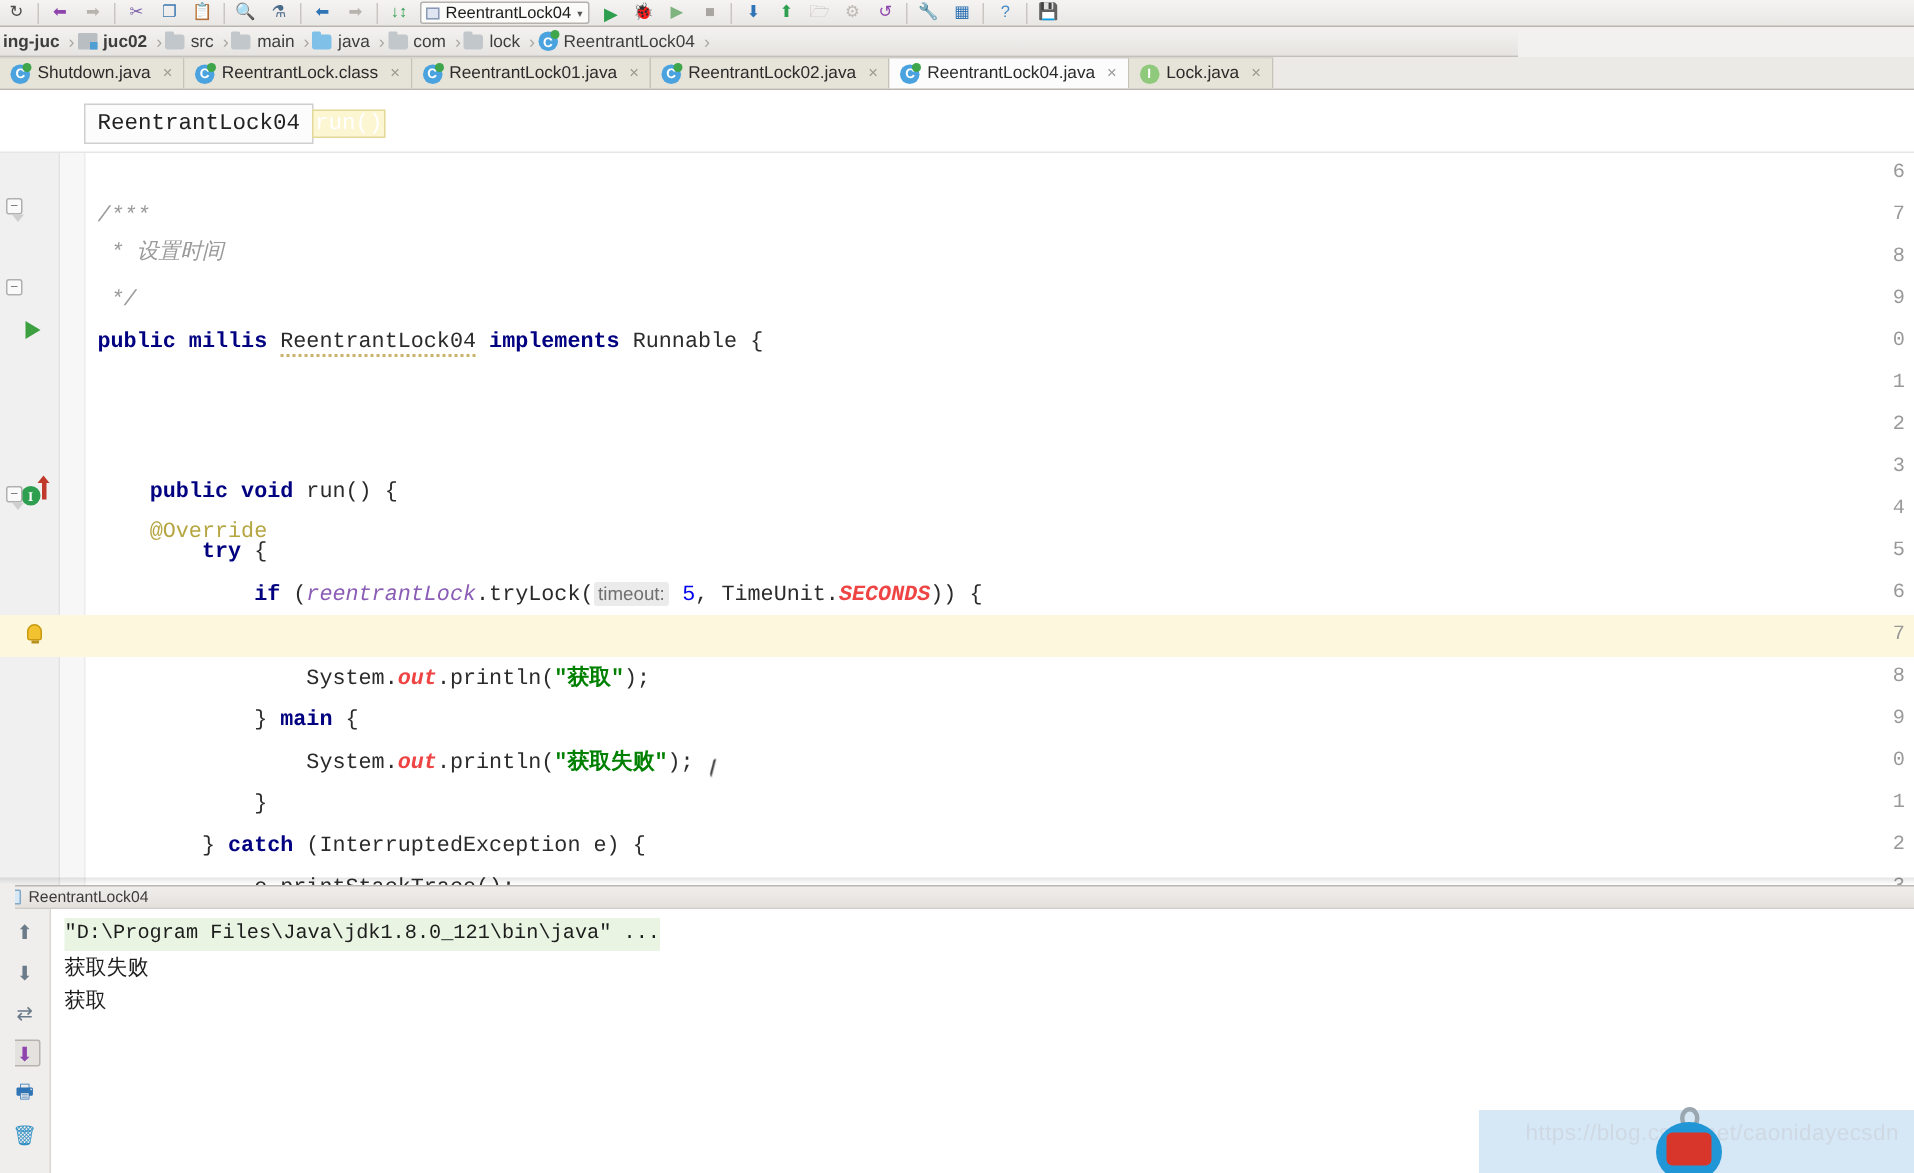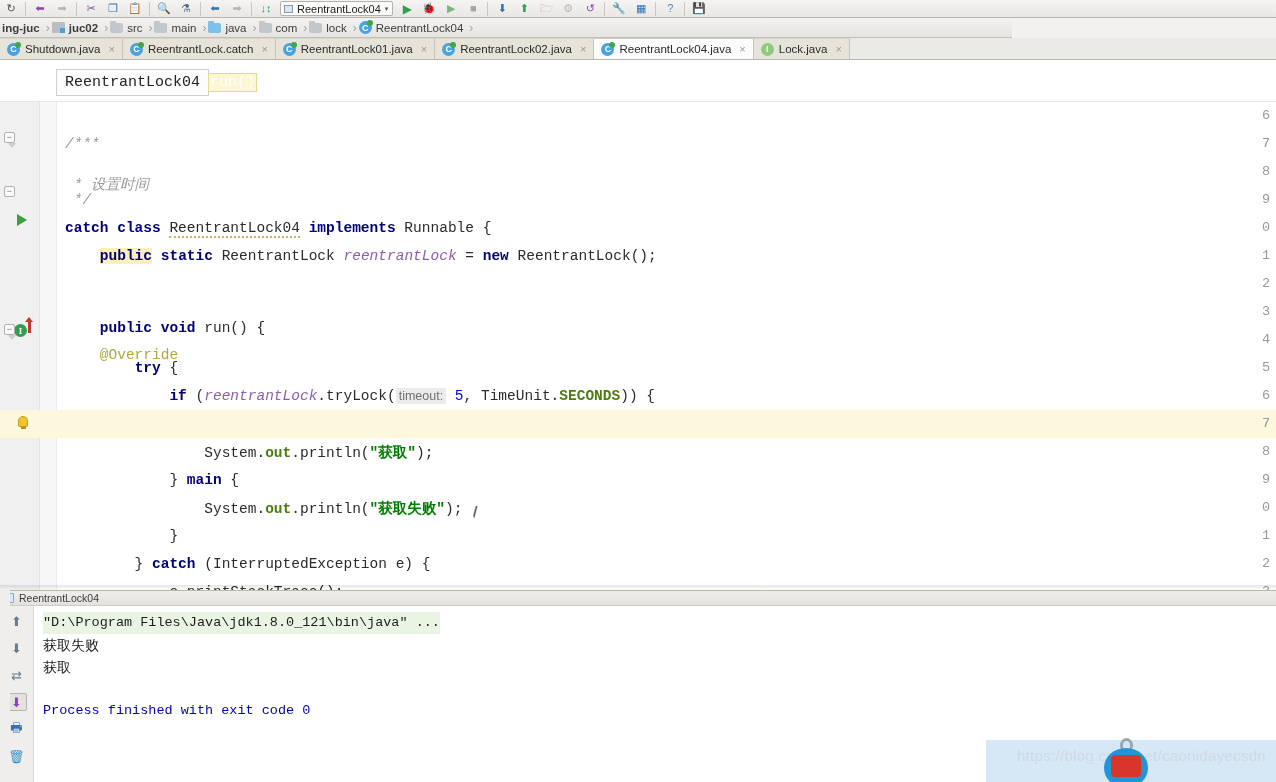--- a/index.html
+++ b/index.html
@@ -110,21 +110,21 @@
   .ln {
     position:absolute; right:6px; font-family:"Liberation Mono", monospace;
     font-size:13.5px; color:#999; line-height:28px;
   }
   .code {
     position:absolute; left:8px; line-height:28px; white-space:pre;
     color:#2b2b2b;
   }
   .kw { color:#000080; font-weight:bold; }
   .fld { color:#8b5cb5; font-style:italic; }
-  .stat { color:#4d7c0f; font-weight:bold; }
+  .stat { color:#ef4444; font-style:italic; font-weight:bold; }
   .str { color:#008000; font-weight:bold; }
   .num { color:#0000ee; }
   .cmt { color:#9a9a9a; font-style:italic; }
   .anno { color:#b5a642; }
   .hint {
     background:#ebebeb; color:#707070; font-size:12.5px;
     padding:1px 3px; border-radius:2px; font-family:"Liberation Sans",sans-serif;
   }
   .hl-ident { background:#fcefb8; }
   .sel { background:#3a6ea5; color:#ffffff; padding:0 1px;}
@@ -323,21 +323,21 @@
   </div>
 
   <div class="tabs">
     <div class="tab">
       <span class="cls-ico">C</span>
       <span>Shutdown.java</span>
       <span class="x">×</span>
     </div>
     <div class="tab">
       <span class="cls-ico">C</span>
-      <span>ReentrantLock.catch</span>
+      <span>ReentrantLock.class</span>
       <span class="x">×</span>
     </div>
     <div class="tab">
       <span class="cls-ico">C</span>
       <span>ReentrantLock01.java</span>
       <span class="x">×</span>
     </div>
     <div class="tab">
       <span class="cls-ico">C</span>
       <span>ReentrantLock02.java</span>
@@ -394,26 +394,25 @@
     <div class="bulb" style="top:314px;"></div>
 
     <div class="fold tip" style="top:30px;">−</div>
     <div class="fold" style="top:84px;">−</div>
     <div class="fold tip" style="top:222px;">−</div>
 
     <div class="codearea">
       <div class="code" style="top:0px;"></div>
 
       <div class="code cmt" style="top:28px;">/***</div>
-      <div class="code cmt" style="top:68px;"> * <span style="font-family:'DejaVu Sans',sans-serif;">设置时间</span></div>
+      <div class="code cmt" style="top:52px;"> * <span style="font-family:'DejaVu Sans',sans-serif;">设置时间</span></div>
       <div class="code cmt" style="top:84px;"> */</div>
 
-      <div class="code" style="top:112px;"><span class="kw">catch class</span> <span class="squiggle">ReentrantLock04</span> <span class="kw">implements</span> Runnable {</div>
-
-      <div class="code" style="top:140px;">    <span class="kw hl-ident">public</span> <span class="kw">static</span> ReentrantLock <span class="fld">reentrantLock</span> = <span class="kw">new</span> ReentrantLock();</div>
+      <div class="code" style="top:112px;"><span class="kw">public millis</span> <span class="squiggle">ReentrantLock04</span> <span class="kw">implements</span> Runnable {</div>
+
 
       <div class="code" style="top:168px;"></div>
 
       <div class="code anno" style="top:192px;margin-top:47px;">    @Override</div>
 
       <div class="code" style="top:212px;">    <span class="kw">public void</span> run() {</div>
 
       <div class="code" style="top:252px;">        <span class="kw">try</span> {</div>
 
       <div class="code" style="top:280px;">            <span class="kw">if</span> (<span class="fld">reentrantLock</span>.tryLock(<span class="hint">timeout:</span> <span class="num">5</span>, TimeUnit.<span class="stat">SECONDS</span>)) {</div>
@@ -449,21 +448,20 @@
       <div class="sideico">⇄</div>
       <div class="sideico boxed" style="color:#8e44ad;">⬇</div>
       <div class="sideico" style="color:#2f74b5;">🖶</div>
       <div class="sideico" style="color:#2f8fc4;">🗑</div>
     </div>
     <div class="console">
       <div><span class="cline cmd">"D:\Program Files\Java\jdk1.8.0_121\bin\java" ...</span></div>
       <div class="cline cn">获取失败</div>
       <div class="cline cn">获取</div>
       <div class="cline">&nbsp;</div>
-      <div class="cline exit">Process finished with exit code 0</div>
     </div>
   </div>
 
   <div class="leftstrip"></div>
 
   <div class="bottomband"></div>
   <div class="watermark">https://blog.csdn.net/caonidayecsdn</div>
   <div class="csdn-logo">
     <span class="ring"></span>
     <span class="ball"></span>

